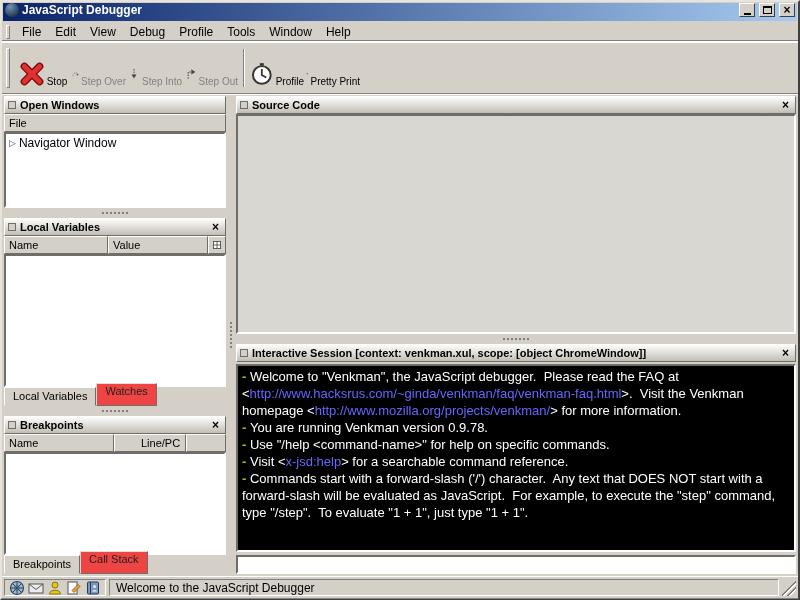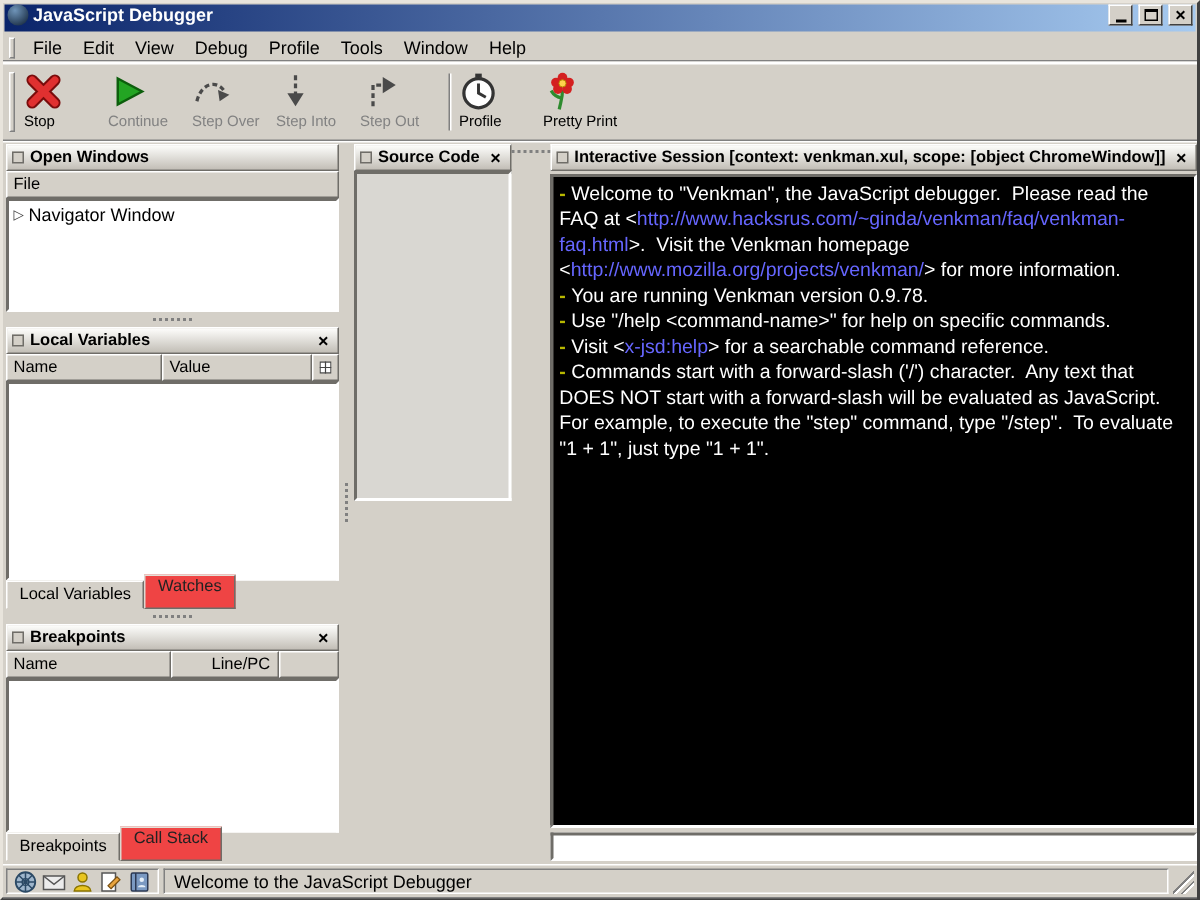--- a/index.html
+++ b/index.html
@@ -28,31 +28,31 @@
     border-bottom: 1px solid #fff; box-shadow: 0 -1px 0 #808080 inset; flex: none; }
   .grippy { width: 4px; height: 14px; border: 1px solid; border-color: #fff #808080 #808080 #fff;
     background: #d4d0c8; margin: 0 5px 0 2px; flex: none; }
   .menu-item { padding: 2px 7px; }
 
   
   .toolbar { height: 52px; display: flex; align-items: stretch; padding: 2px 2px 3px 2px;
     border-top: 1px solid #fff; border-bottom: 1px solid #808080;
     box-shadow: 0 1px 0 #fff; flex: none; }
   .toolbar .grippy { height: 40px; align-self: center; }
-  .tbtn { width: 56px; display: flex; flex-direction: column; align-items: flex-start;
+  .tbtn { width: 56px; display: flex; flex-direction: row; align-items: flex-end;
     justify-content: center; gap: 2px; padding: 2px 0; border: 1px solid transparent; }
   .tlabel { font-size: 10px; color: #000; white-space: nowrap; }
   .tbtn.disabled .tlabel { color: #828282; }
   .tsep { width: 2px; height: 38px; align-self: center; margin: 0 4px;
     border-left: 1px solid #808080; border-right: 1px solid #fff; }
 
   
   .main { flex: 1; display: flex; min-height: 0; padding: 2px; }
   .left-col { width: 222px; display: flex; flex-direction: column; flex: none; min-height: 0; }
-  .right-col { flex: 1; display: flex; flex-direction: row; min-width: 0; min-height: 0; }
+  .right-col { flex: 1; display: flex; flex-direction: column; min-width: 0; min-height: 0; }
 
   .vsplit { width: 10px; flex: none; display: flex; align-items: center; justify-content: center; }
   .vsplit .vgrip { width: 3px; height: 26px; border-left: 2px dotted #808080; }
   .hsplit { height: 10px; flex: none; display: flex; align-items: center; justify-content: center; }
   .hsplit .hgrip { width: 26px; height: 3px; border-top: 2px dotted #808080; }
 
   
   .panel { display: flex; flex-direction: column; min-height: 0; }
   .panel-header { height: 18px; flex: none; display: flex; align-items: center; gap: 4px;
     background: linear-gradient(#fdfdfb,#c2beb6); border: 1px solid;
@@ -142,26 +142,20 @@
     <div class="grippy"></div>
 
     <div class="tbtn">
       <svg width="26" height="26" viewBox="0 0 24 24">
         <path d="M5 5 L19 19 M19 5 L5 19" stroke="#7a0c0c" stroke-width="7" stroke-linecap="round" fill="none"></path>
         <path d="M5 5 L19 19 M19 5 L5 19" stroke="#e03030" stroke-width="4.5" stroke-linecap="round" fill="none"></path>
       </svg>
       <span class="tlabel">Stop</span>
     </div>
 
-    <div class="tbtn disabled">
-      <svg width="26" height="26" viewBox="0 0 24 24">
-        <polygon points="6,4 21,12 6,20" fill="#23a523" stroke="#0c5e0c" stroke-width="1.5"></polygon>
-      </svg>
-      <span class="tlabel">Continue</span>
-    </div>
 
     <div class="tbtn disabled">
       <svg width="26" height="26" viewBox="0 0 24 24">
         <path d="M3 18 C6 6, 16 5, 20 12" fill="none" stroke="#4a4a4a" stroke-width="2" stroke-dasharray="3,2"></path>
         <polygon points="16,11 23,14 17,18" fill="#4a4a4a"></polygon>
       </svg>
       <span class="tlabel">Step Over</span>
     </div>
 
     <div class="tbtn disabled">

